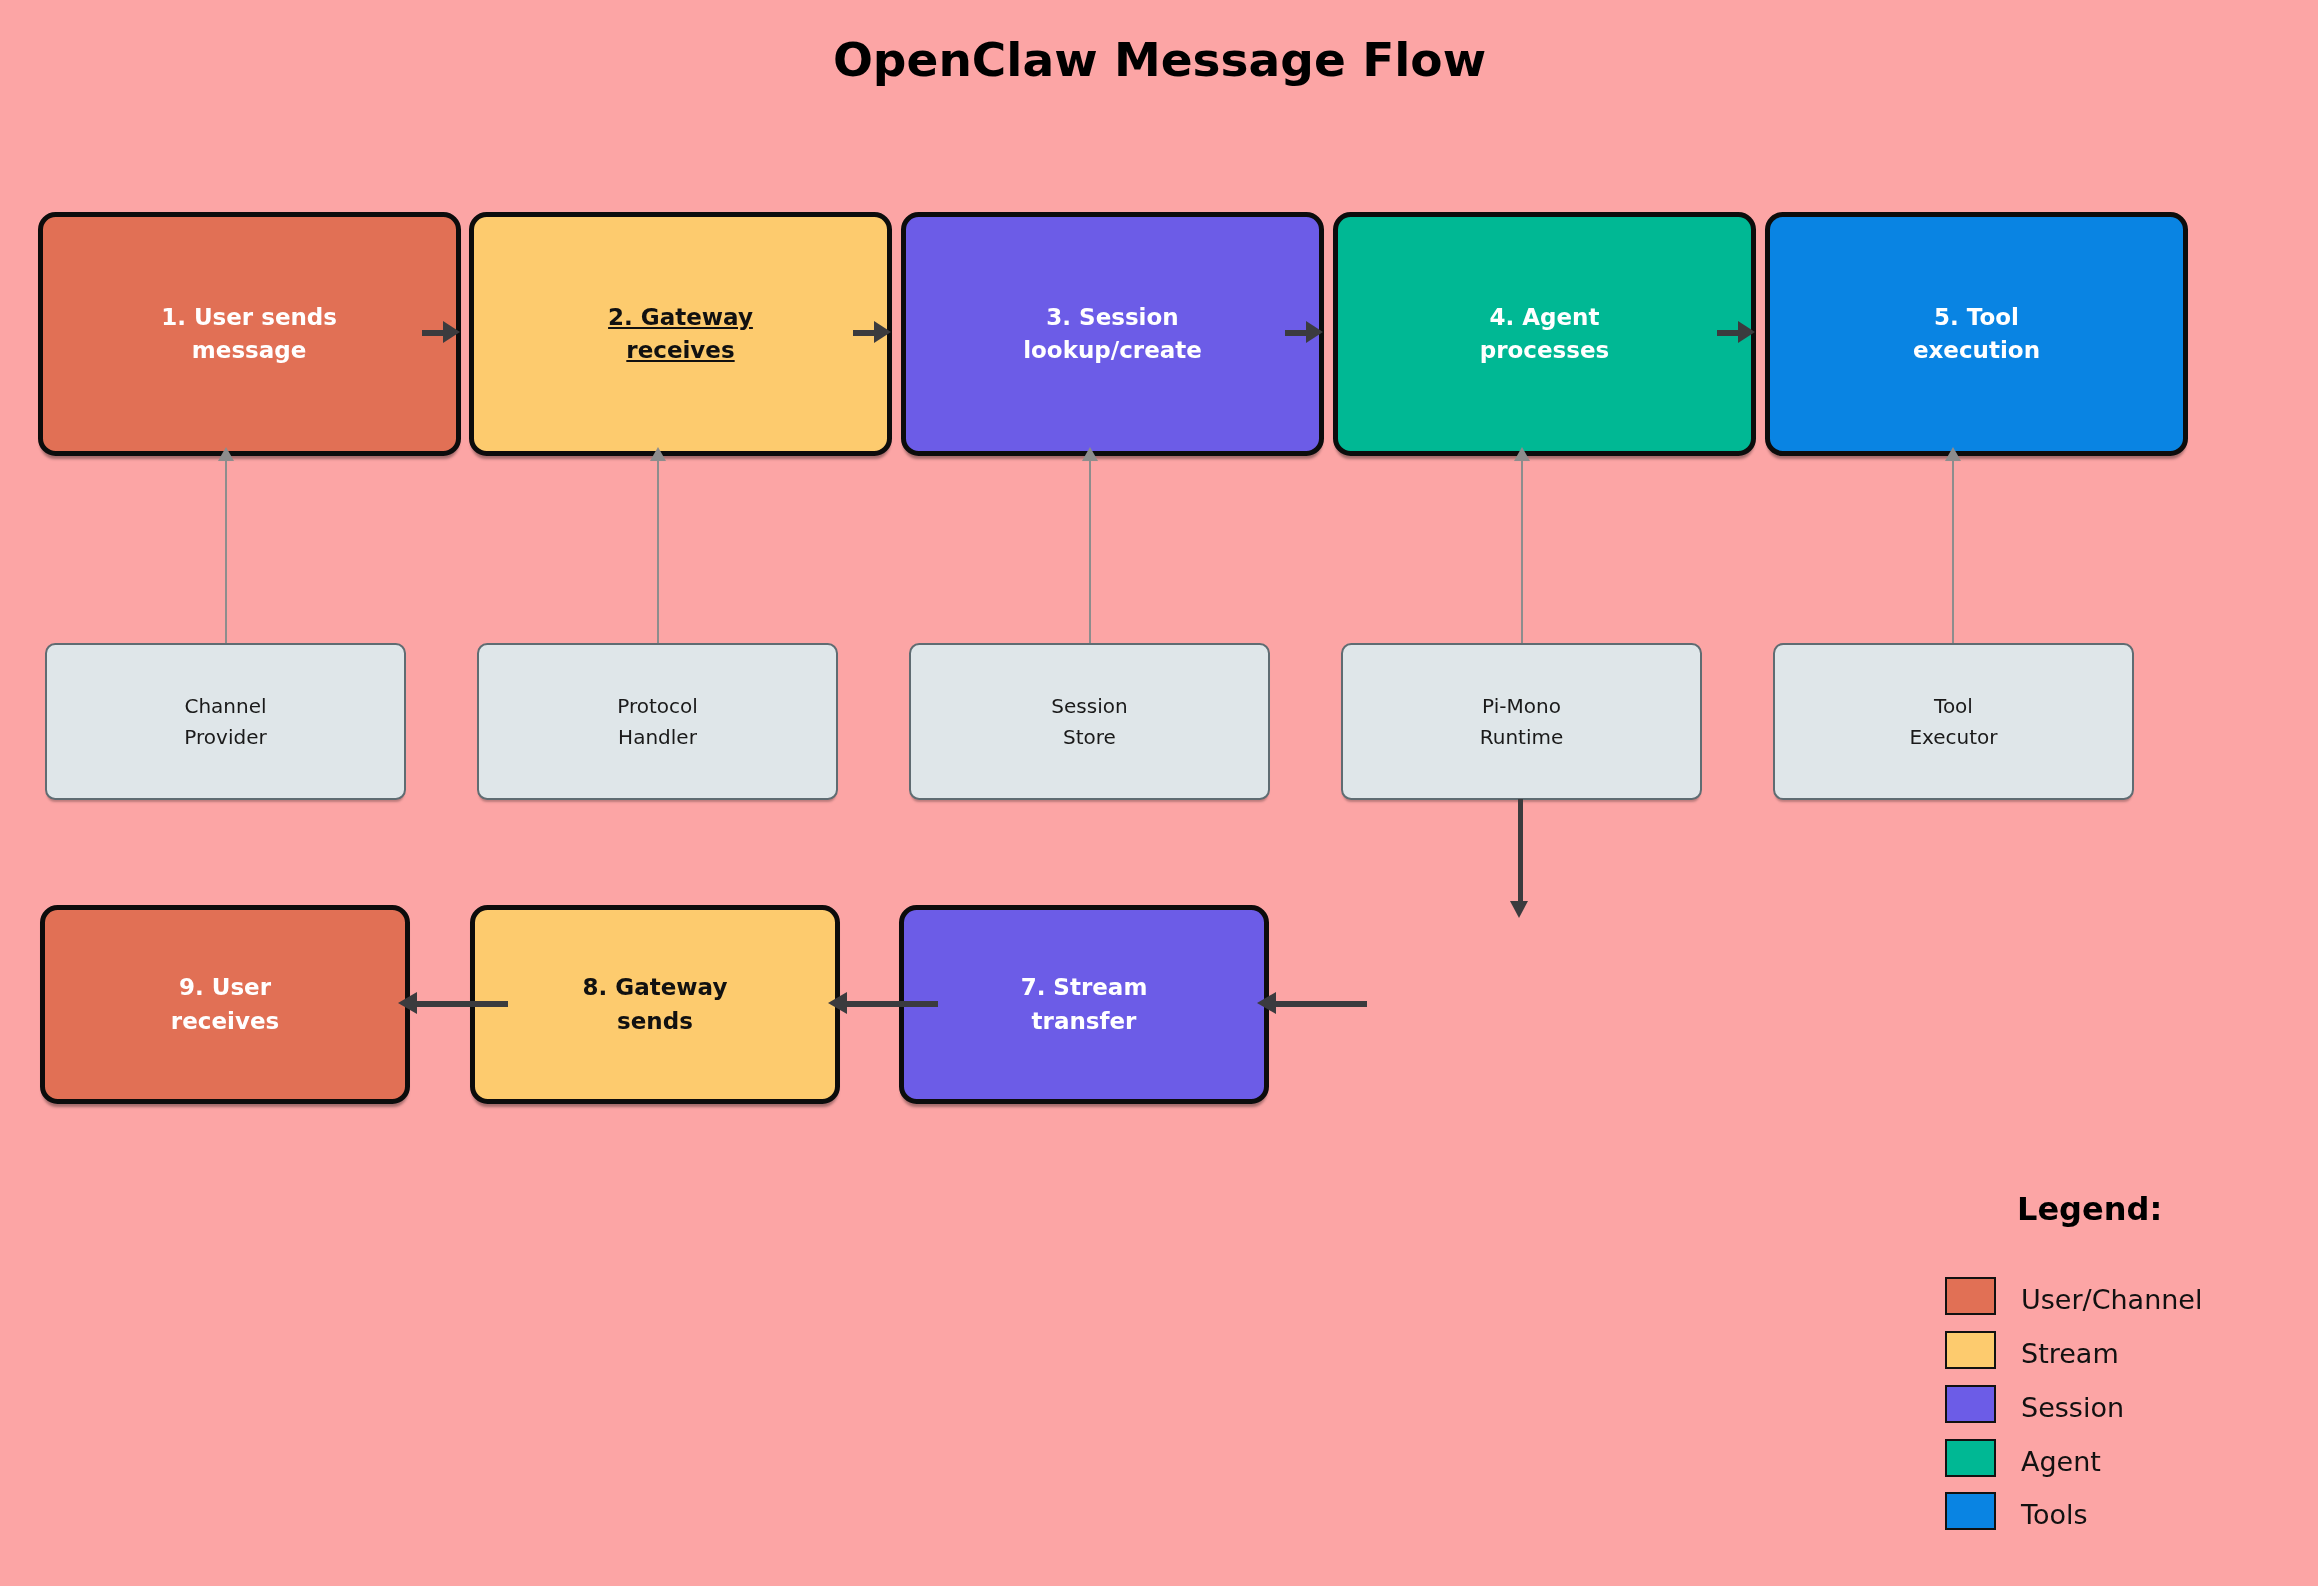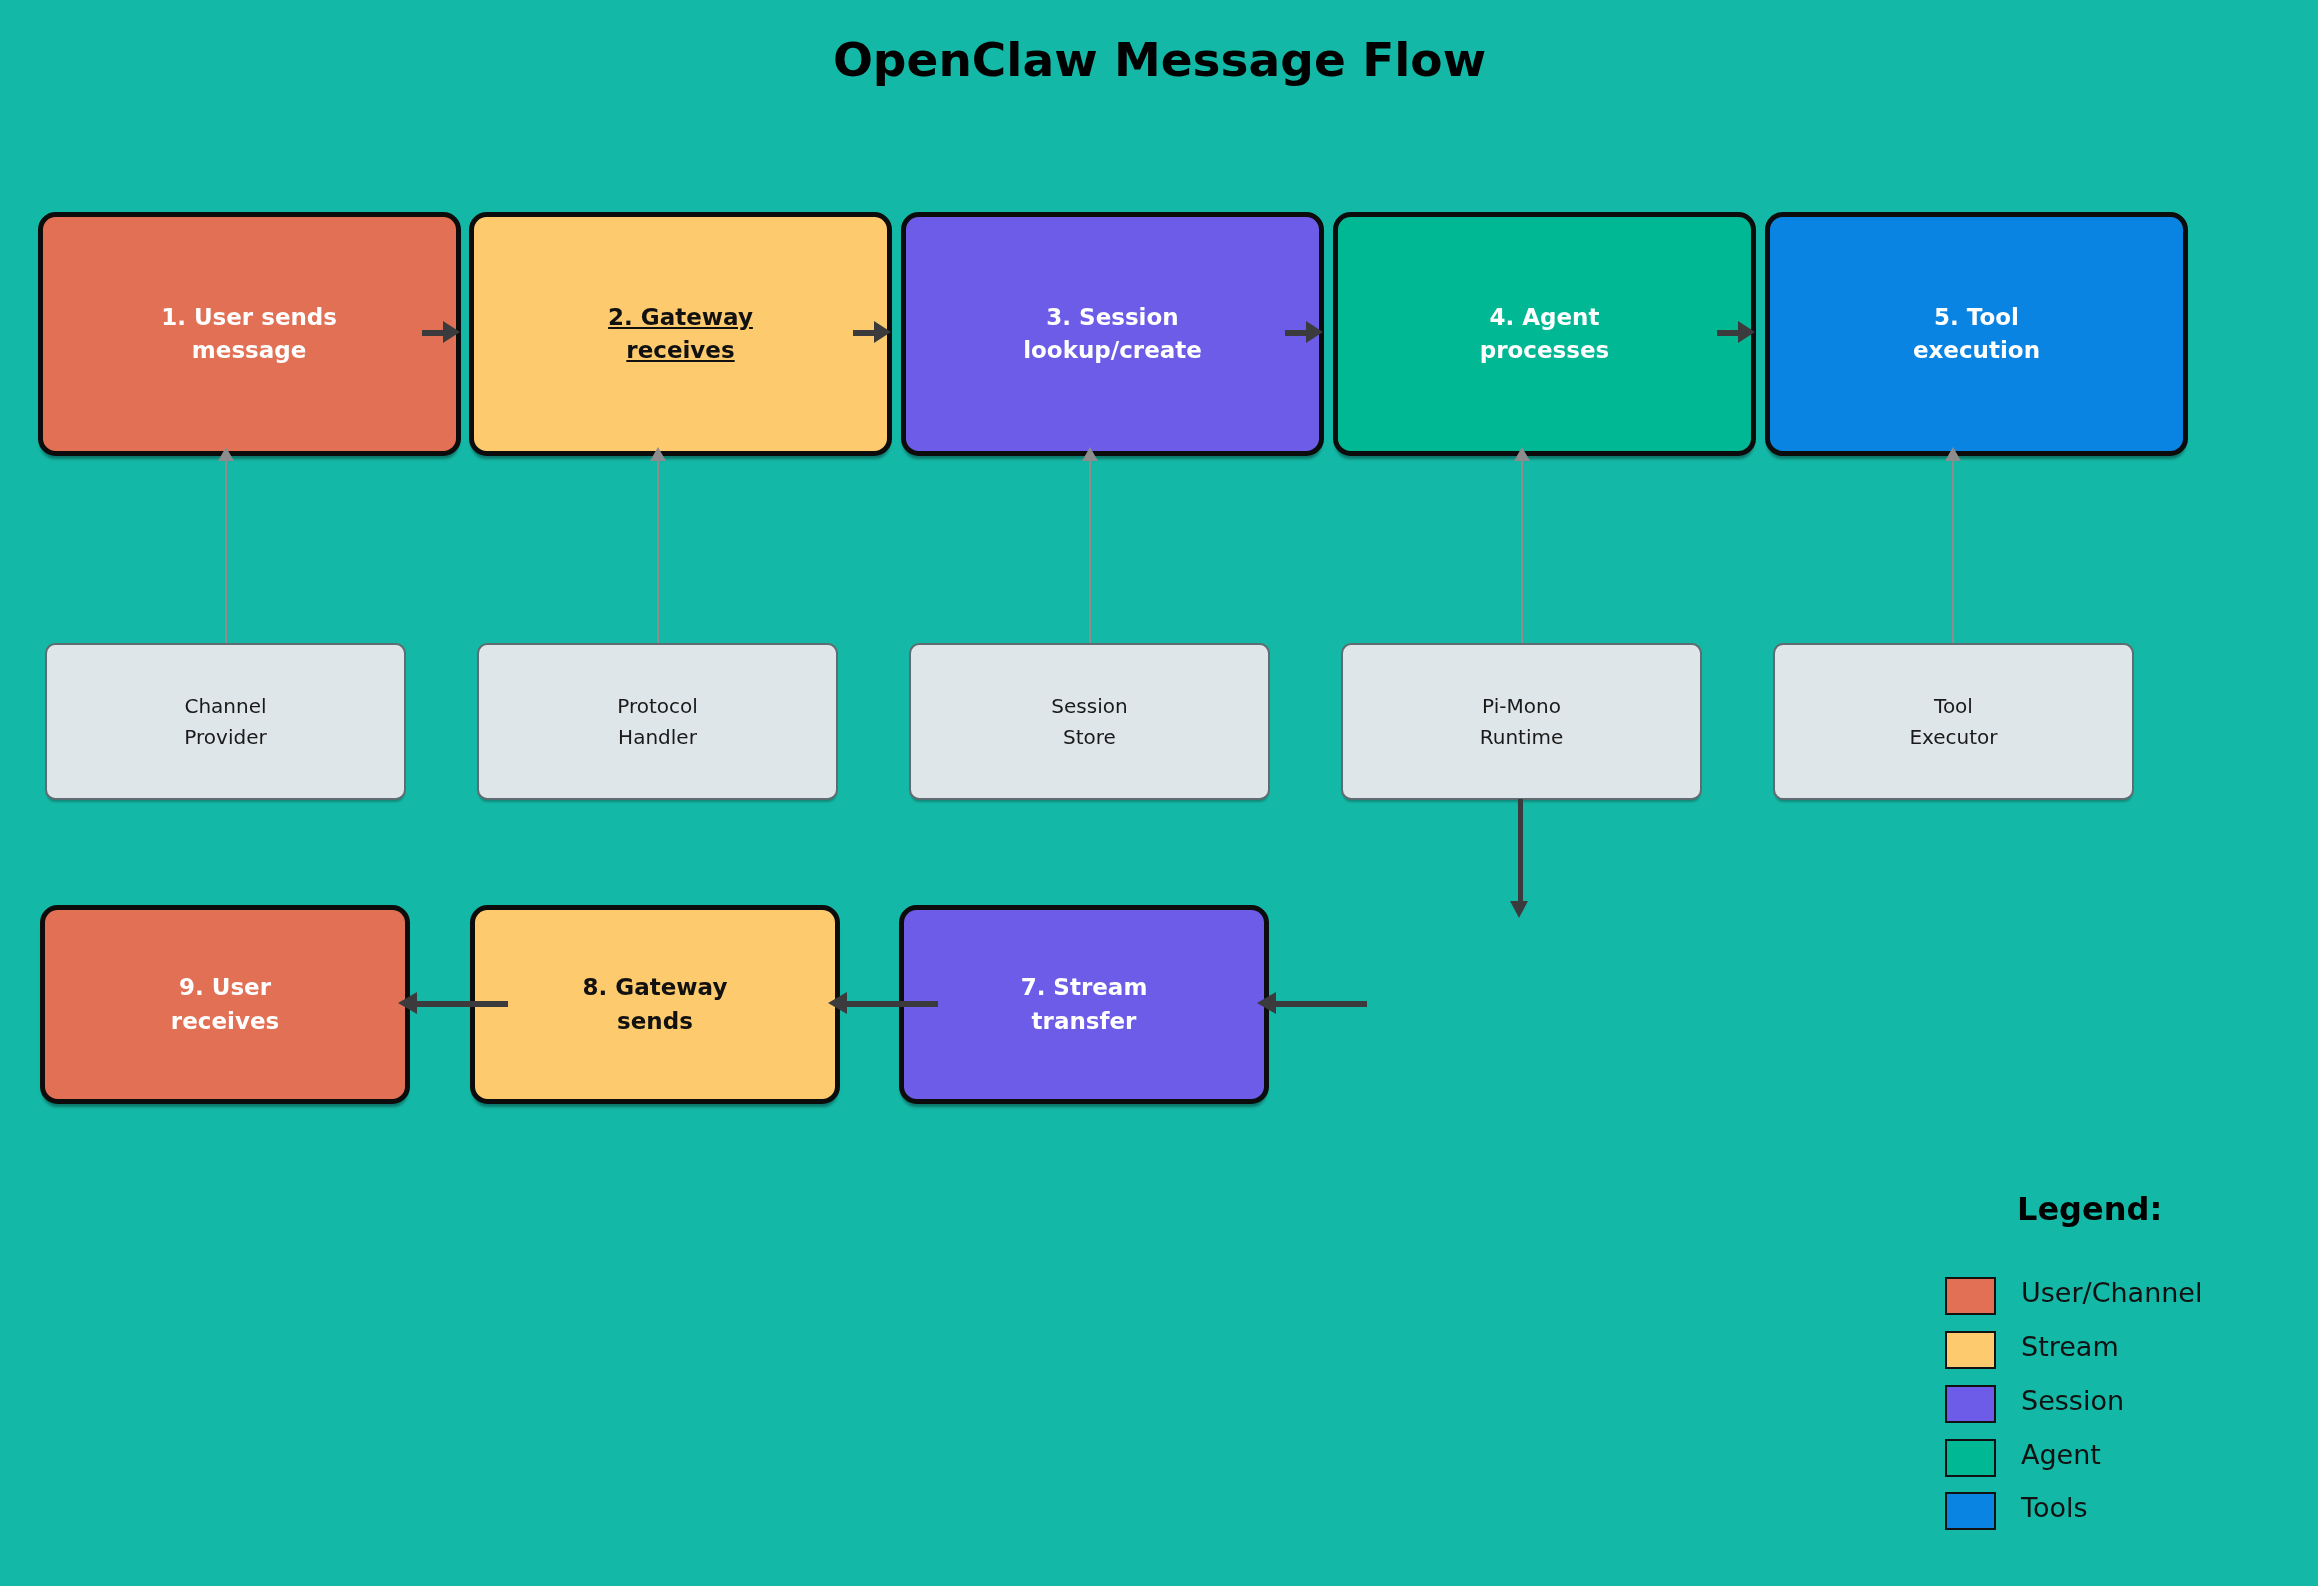--- a/index.html
+++ b/index.html
@@ -1,16 +1,16 @@
 <!DOCTYPE html>
 <html style="--user_channel: #E17055; --gateway: #FDCB6E; --session: #6C5CE7; --agent: #00B894; --tools: #0984E3; --component_fill: #DFE6E9; --component_border: #5F6C72; --connector_gray: #8D8D8D; --connector_dark: #3B3B3E; --box_border: #0C0C0C;font-size:11.7px"><head>
 <meta charset="utf-8">
 <style>
   html,body{margin:0;padding:0;background:#fff;}
-  .canvas{position:relative;width:2319px;height:1587px;background:#14b8a6;
+  .canvas{position:relative;width:2319px;height:1587px;background:#fca5a5;
           font-family:"DejaVu Sans","Liberation Sans",sans-serif;overflow:hidden;}
 
   .title{position:absolute;left:0;top:32px;width:100%;text-align:center;
          font-size:47px;font-weight:bold;color:#000;}
 
   
   .step{position:absolute;box-sizing:border-box;border:5.1px solid var(--box_border);
         border-radius:17.6px;display:flex;align-items:center;justify-content:center;
         text-align:center;font-weight:bold;font-size:23px;line-height:1.45;
         white-space:pre-line;box-shadow:0 4.4px 2.9px -2.2px rgba(0,0,0,0.35);}
@@ -58,21 +58,21 @@
   .larrow::before{content:'';position:absolute;left:19px;top:8.8px;width:91px;height:6.6px;
                   background:var(--connector_dark);}
   .larrow::after{content:'';position:absolute;left:0;top:0;width:0;height:0;
                  border-top:11.7px solid transparent;border-bottom:11.7px solid transparent;
                  border-right:19px solid var(--connector_dark);}
   .l1{left:398px}.l2{left:828px}.l3{left:1257px}
 
   
   .legend-title{position:absolute;left:2017px;top:1190px;font-size:32px;font-weight:bold;color:#000;}
   .legend-item{position:absolute;left:1945px;width:366px;height:38px;
-               display:flex;align-items:flex-start;}
+               display:flex;align-items:flex-end;}
   .legend-swatch{width:51px;height:38px;box-sizing:border-box;border:2.2px solid #111;flex:0 0 auto;}
   .legend-label{margin-left:25px;font-size:27px;color:#111;}
   .li1{top:1277px}.li2{top:1331px}.li3{top:1385px}.li4{top:1439px}.li5{top:1492px}
 </style>
 </head>
 <body>
 
 <div class="canvas">
 
   <div class="title">OpenClaw Message Flow</div>

